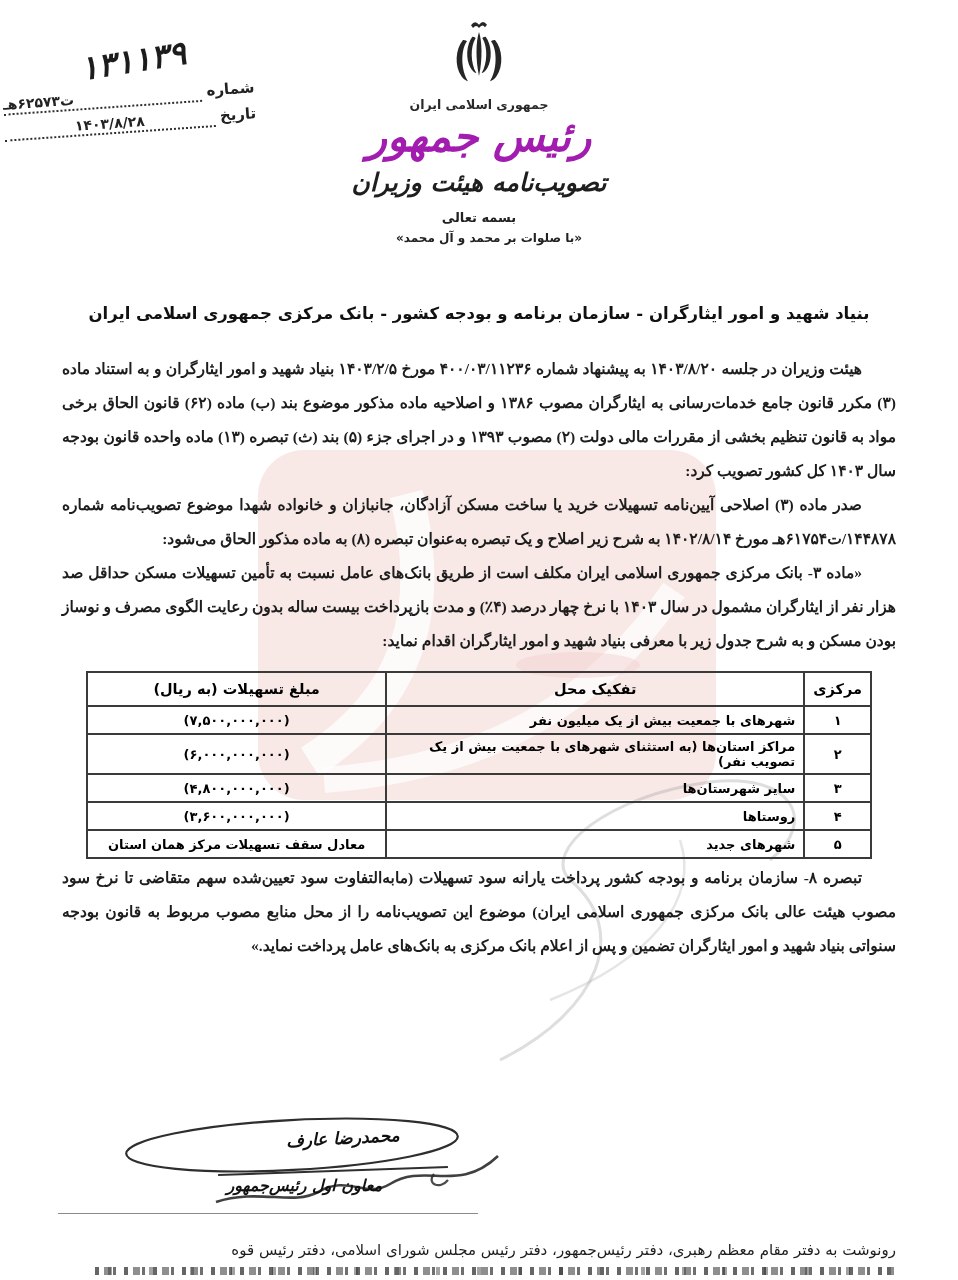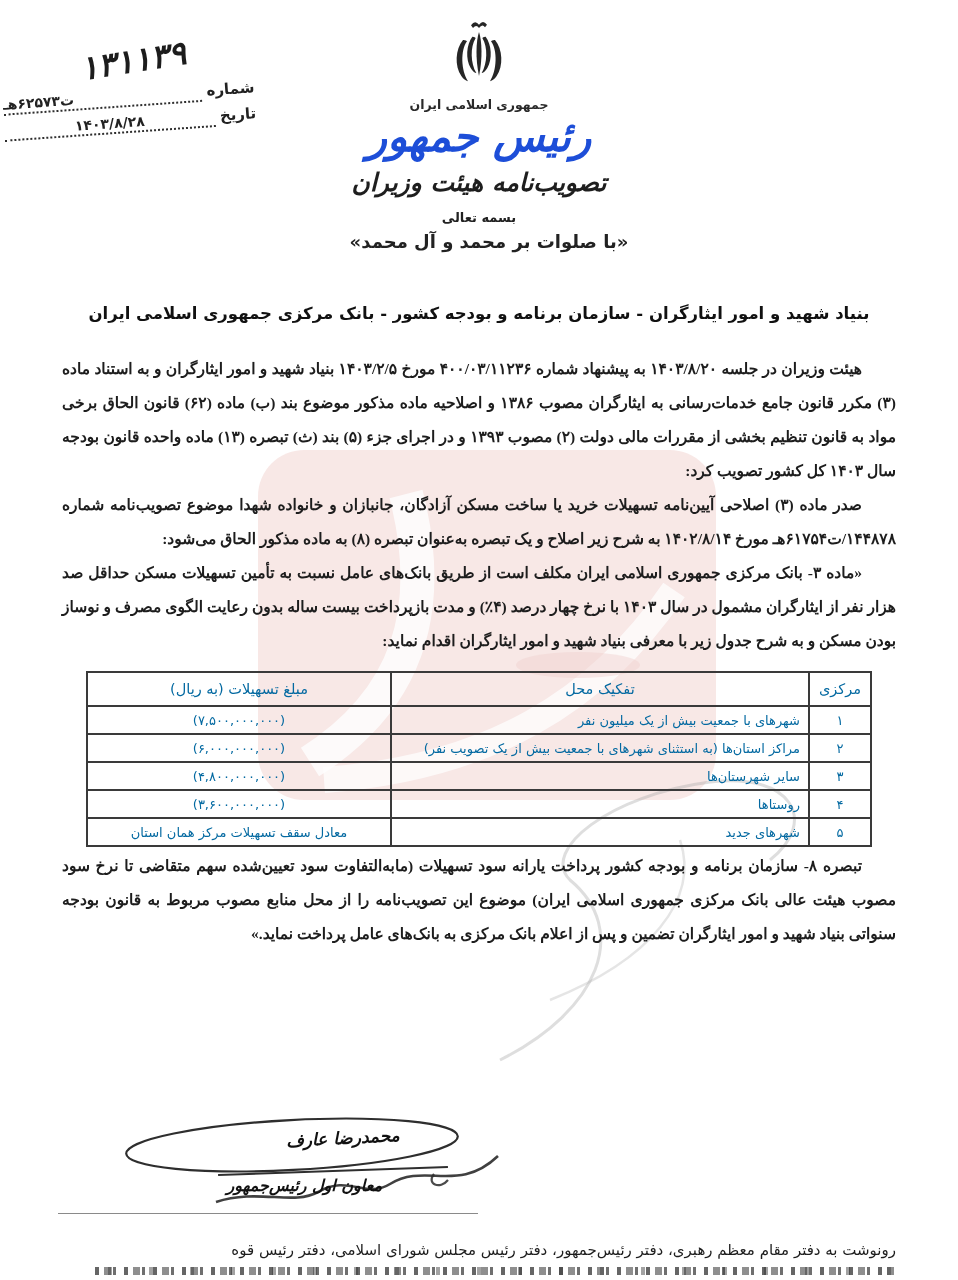--- a/index.html
+++ b/index.html
@@ -34,45 +34,45 @@
     flex:1; border-bottom:2px dotted #2e2e2e;
     font-size:14px; font-weight:bold; line-height:17px; white-space:nowrap;
   }
   .stamp-line.num { text-align:left; }
   .stamp-line.date { text-align:center; }
 
   
   .header { position:absolute; top:16px; left:0; right:0; text-align:center; z-index:1; }
   .emblem { width:88px; height:80px; margin:0 auto; display:block; }
   .country { font-size:12.5px; font-weight:bold; margin-top:1px; letter-spacing:1px; color:#2a2a2a; }
-  .office  { font-size:42px; font-weight:bold; font-style:italic; margin-top:2px; line-height:1.1; color:#1d4ed8; }
+  .office  { font-size:42px; font-weight:bold; font-style:italic; margin-top:2px; line-height:1.1; color:#a21caf; }
   .doctype { font-size:25px; font-weight:bold; font-style:italic; margin-top:8px; color:#1e1e1e; }
   .bismillah  { font-size:13px; font-weight:bold; margin-top:13px; }
-  .salutation { font-size:18px; font-weight:bold; margin-top:6px;padding-left:20px; }
+  .salutation { font-size:12px; font-weight:bold; margin-top:6px;padding-left:20px; }
 
   
   .addressee {
     position:absolute; top:304px; left:0; right:0; text-align:center;
     font-size:16.5px; font-weight:bold; z-index:1; color:#111;
   }
 
   
   .doc-body { position:absolute; top:352px; right:62px; left:62px; z-index:1; }
   .doc-body p {
     font-size:15.5px; font-weight:bold; line-height:34px;
     text-align:justify; text-indent:34px; color:#1d1d1d;font-family:Liberation Serif, serif;
   }
 
   
   table.facilities {
     width:calc(100% - 48px); margin:13px 24px 2px; border-collapse:collapse;
     background:transparent;
   }
   table.facilities th, table.facilities td {
-    border:2px solid #3a3a3a; font-weight:normal; padding:4px 8px; color:#0369a1;
+    border:2px solid #3a3a3a; font-weight:bold; padding:4px 8px; color:#000000;
   }
   table.facilities th { font-size:14.5px; text-align:center; height:34px; }
   table.facilities td { font-size:13px; height:28px;margin-left:33px; }
   td.c-no { text-align:center; width:62px; }
   td.c-loc { text-align:right; width:418px; }
   td.c-amt { text-align:center; }
 
   .after-table { }
 
   

